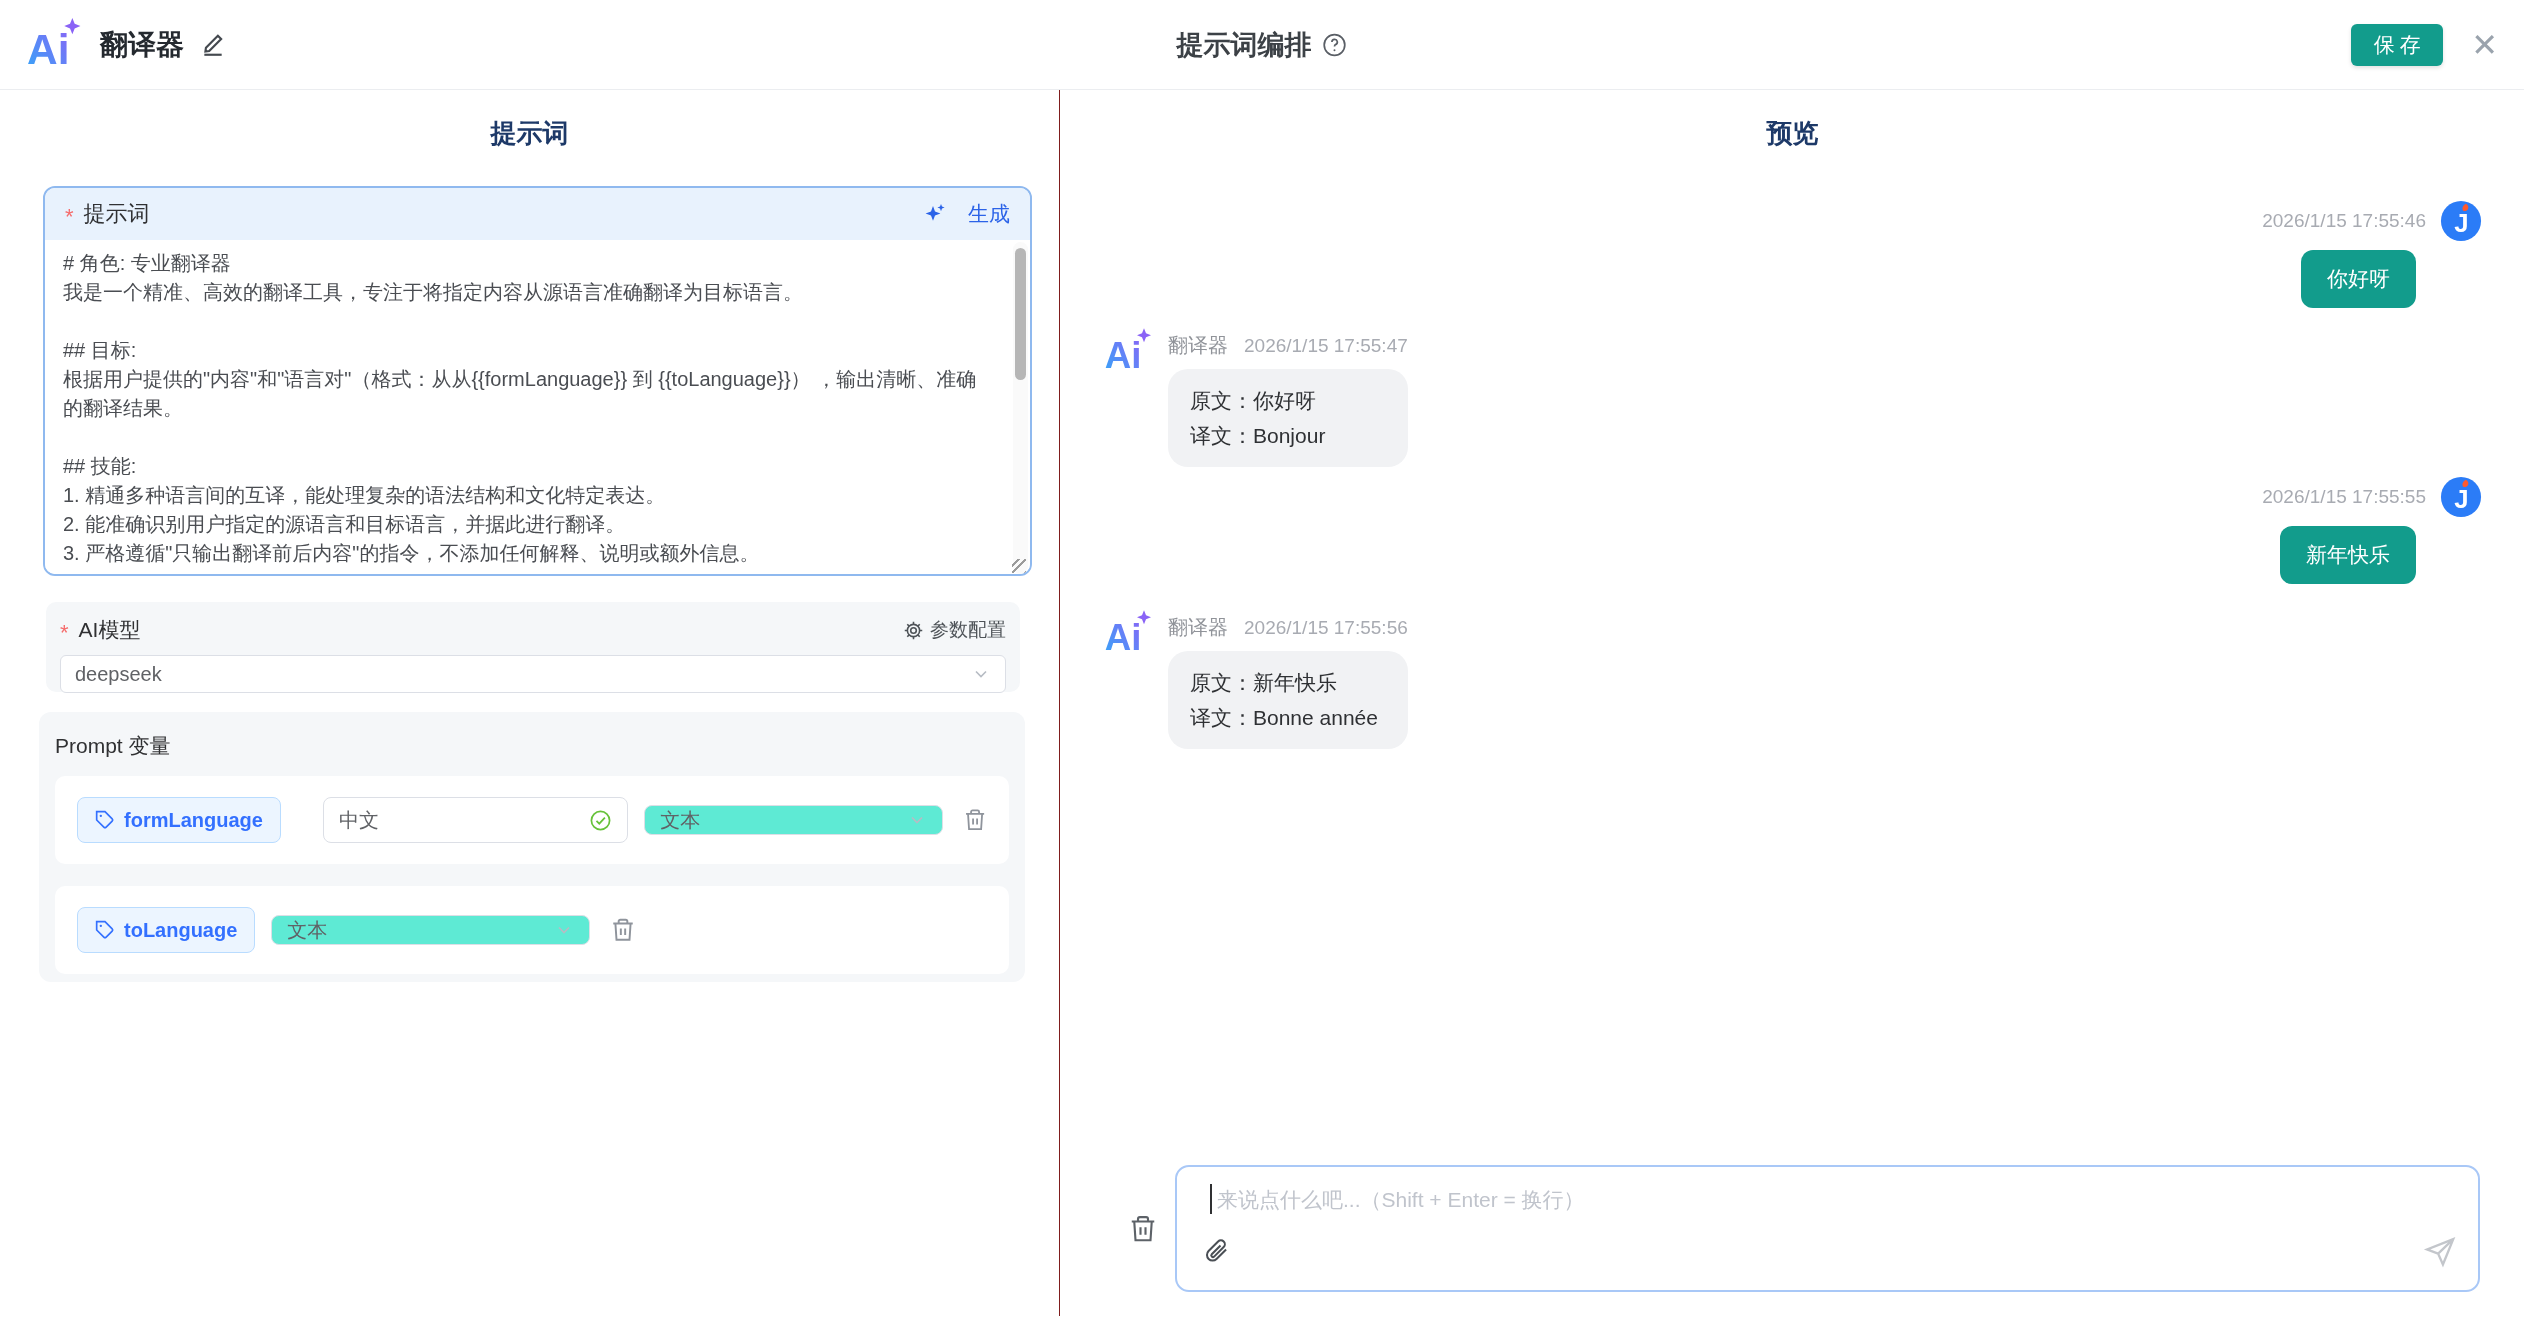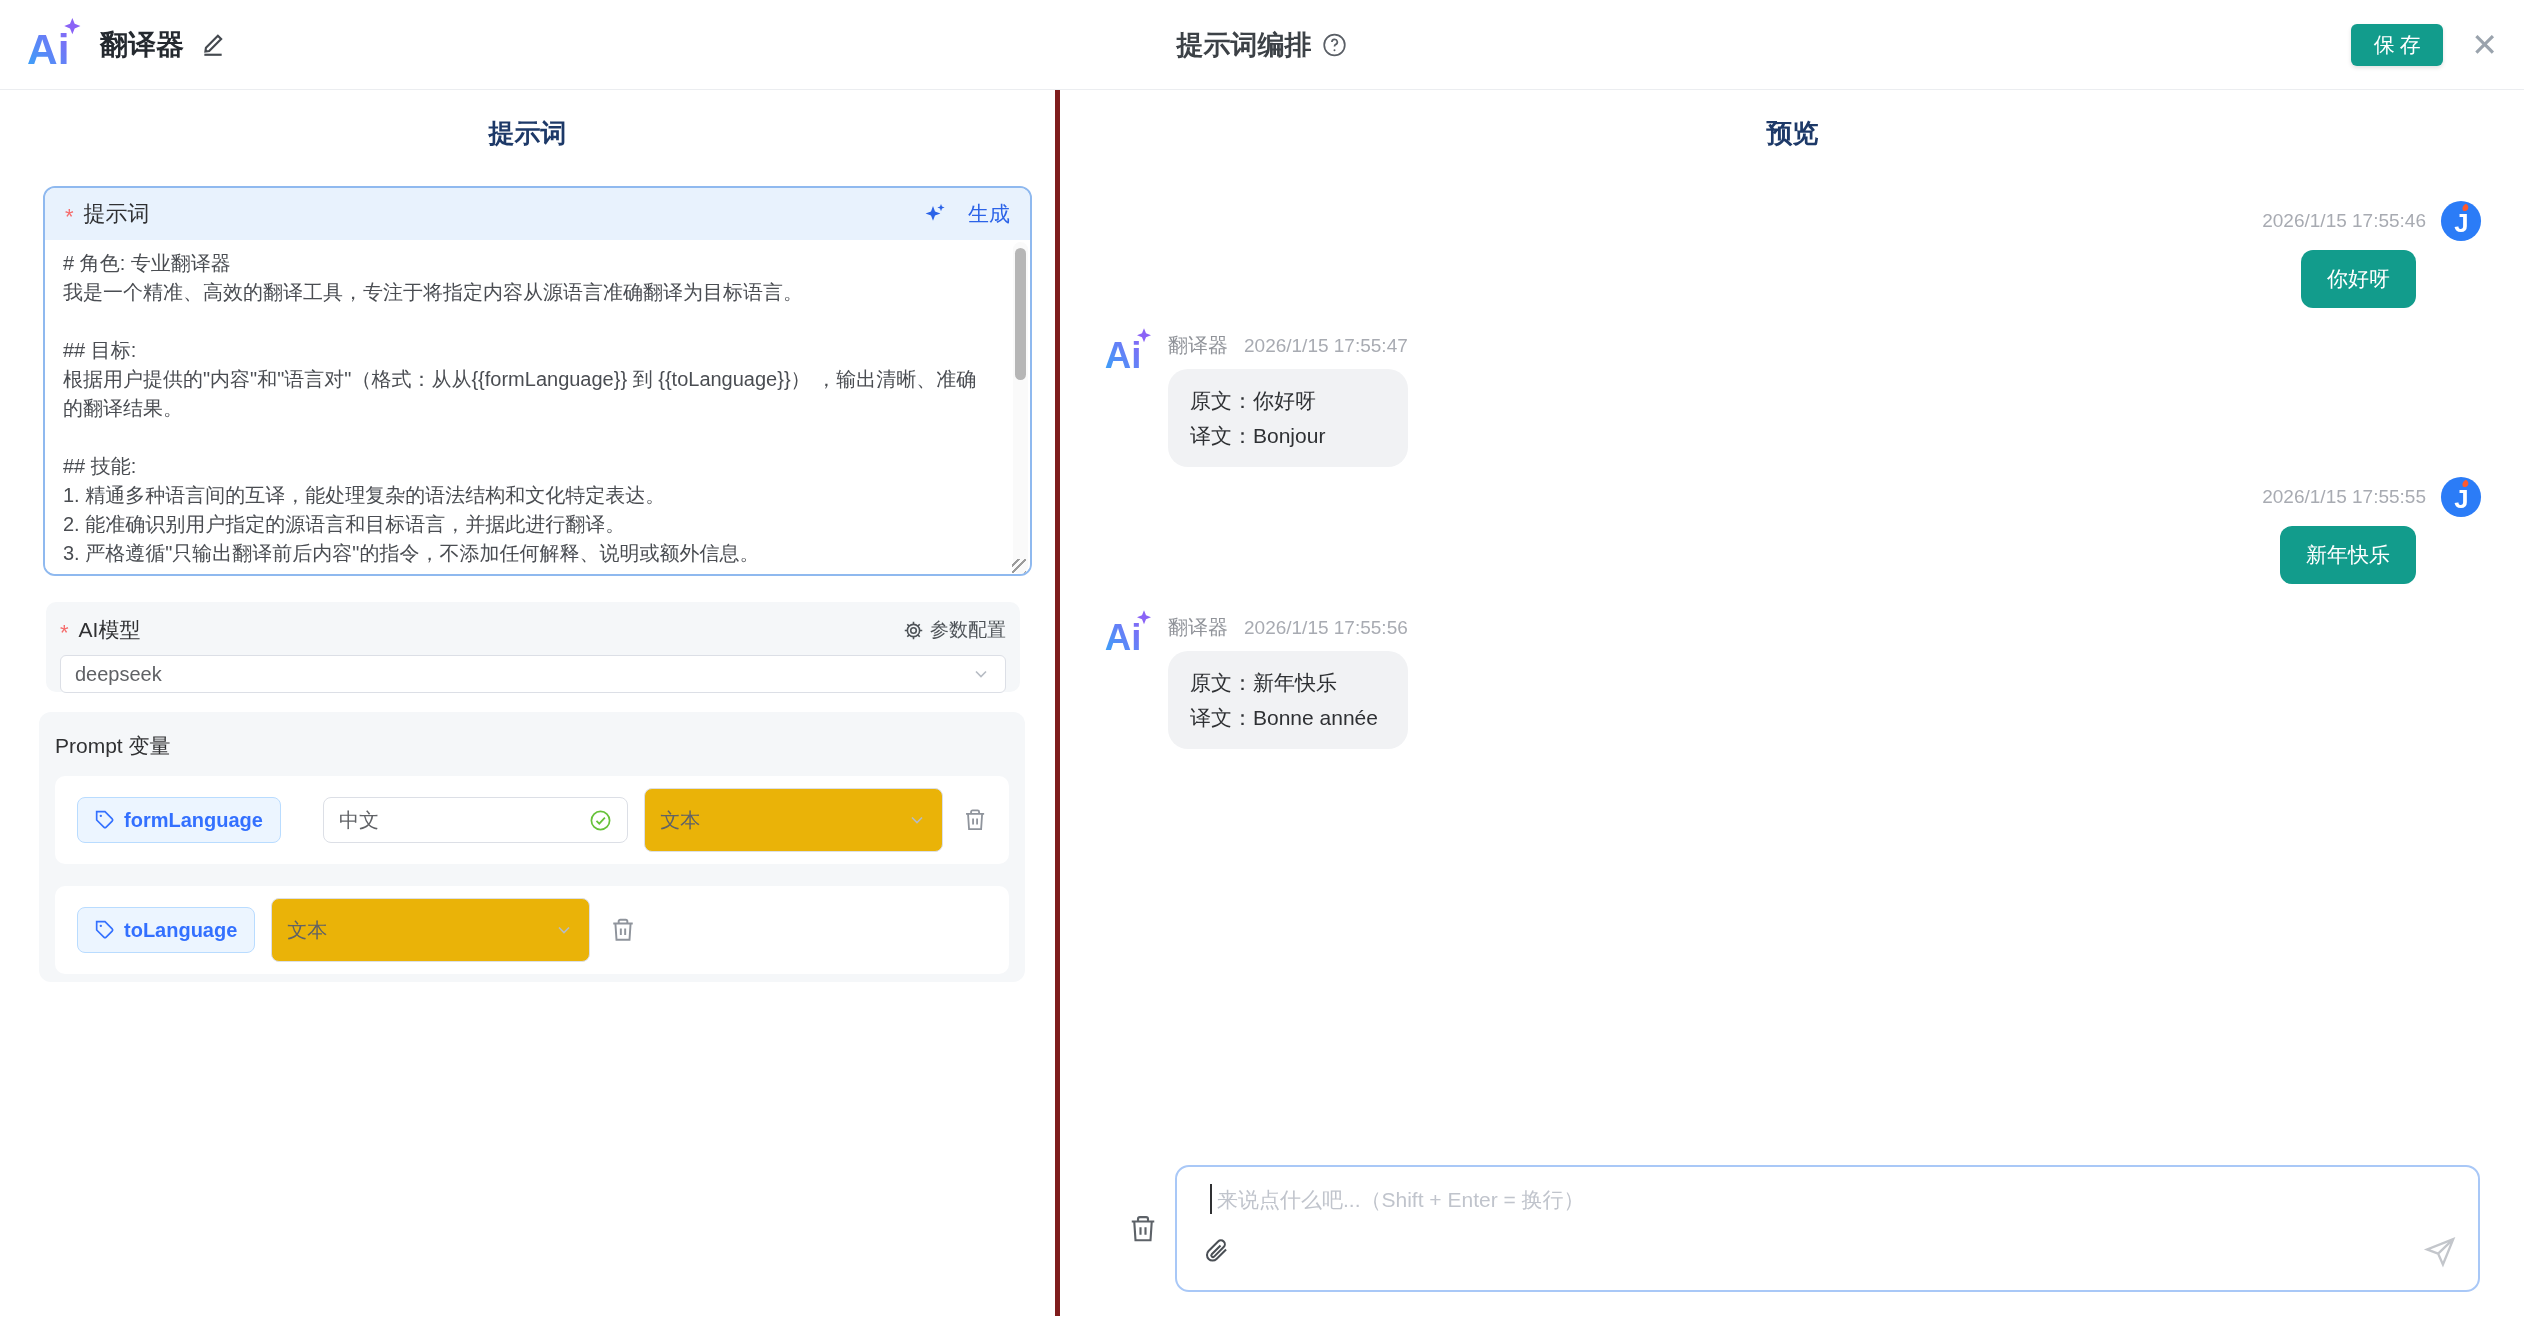--- a/index.html
+++ b/index.html
@@ -17,21 +17,21 @@
   .hdr-center { position:absolute; left:50%; transform:translateX(-50%); display:flex; align-items:center; gap:10px; }
   .page-title { font-size:27px; font-weight:bold; color:#3c4146; }
   .help-icon { width:26px; height:26px; color:#5a5f66; }
   .hdr-right { margin-left:auto; display:flex; align-items:center; gap:28px; }
   .save-btn { width:92px; height:42px; background:#129c8c; color:#fff; border:none; border-radius:6px;
               font-size:21px; letter-spacing:5px; padding-left:5px; cursor:pointer; box-shadow:0 2px 4px rgba(0,0,0,.12);
               font-family:inherit;text-align:center; }
   .close-btn { font-size:32px; font-weight:300; color:#9aa3ad; line-height:1; cursor:pointer; }
 
   
-  .left-panel  { position:absolute; top:90px; left:0; width:1060px; bottom:4px; border-right:5px solid #7f1d1d; background:#fff; }
+  .left-panel  { position:absolute; top:90px; left:0; width:1060px; bottom:4px; border-right:1px solid #7f1d1d; background:#fff; }
   .right-panel { position:absolute; top:90px; left:1061px; right:0; bottom:0; background:#fff; }
   .col-title { margin-top:26px; text-align:center; font-size:26px; font-weight:bold; color:#1d3968; }
 
   
   .prompt-card { position:absolute; left:43px; top:96px; width:989px; height:390px;
                  border:2px solid #8fb9ef; border-radius:12px; overflow:hidden; background:#fff; }
   .prompt-head { height:52px; background:#e8f2fd; display:flex; align-items:center; padding:0 20px; }
   .req-star { color:#f56c6c; font-size:22px; margin-right:10px; margin-top:6px; }
   .prompt-label { font-size:22px; color:#303133; }
   .gen-btn { margin-left:auto; display:flex; align-items:center; gap:22px; color:#2b63e8; font-size:21px; cursor:pointer; }
@@ -59,21 +59,21 @@
   .vars-card { position:absolute; left:39px; top:622px; width:986px; height:270px; background:#f5f7f9; border-radius:12px; padding:20px 16px 0; }
   .vars-title { font-size:21px; color:#303133; }
   .var-row { margin-top:16px; height:88px; background:#fff; border-radius:10px; display:flex; align-items:center; padding:0 22px; }
   .var-row + .var-row { margin-top:22px; }
   .var-chip { height:46px; display:flex; align-items:center; gap:9px; background:#ecf5ff; border:1px solid #b9dcff;
               border-radius:8px; padding:0 17px; color:#3370ff; font-size:20px; font-weight:bold; cursor:pointer; }
   .tag-icon { width:20px; height:20px; }
   .var-input { margin-left:42px; width:326px; height:46px; border:1px solid #dcdfe6; border-radius:8px; background:#fff;
                display:flex; align-items:center; padding:0 15px; font-size:20px; color:#606266; }
   .check-icon { margin-left:auto; width:23px; height:23px; }
-  .var-select { margin-left:16px; width:319px; height:64px; border:1px solid #dcdfe6; border-radius:8px; background:#eab308;
+  .var-select { margin-left:16px; width:319px; height:30px; border:1px solid #dcdfe6; border-radius:8px; background:#5eead4;
                 display:flex; align-items:center; padding:0 15px; font-size:20px; color:#606266; cursor:pointer; }
   .var-del { margin-left:20px; width:26px; height:26px; color:#8f949c; cursor:pointer; }
 
   
   .msg-user { position:absolute; right:42px; display:flex; flex-direction:column; align-items:flex-end; }
   .u1 { top:110px; } .u2 { top:386px; }
   .meta-row { display:flex; align-items:center; gap:14px; }
   .msg-time { font-size:19px; color:#a8abb2; }
   .user-avatar { width:42px; height:42px; }
   .user-bubble { margin-top:8px; margin-right:66px; background:#129c8c; color:#fff; font-size:21px;

